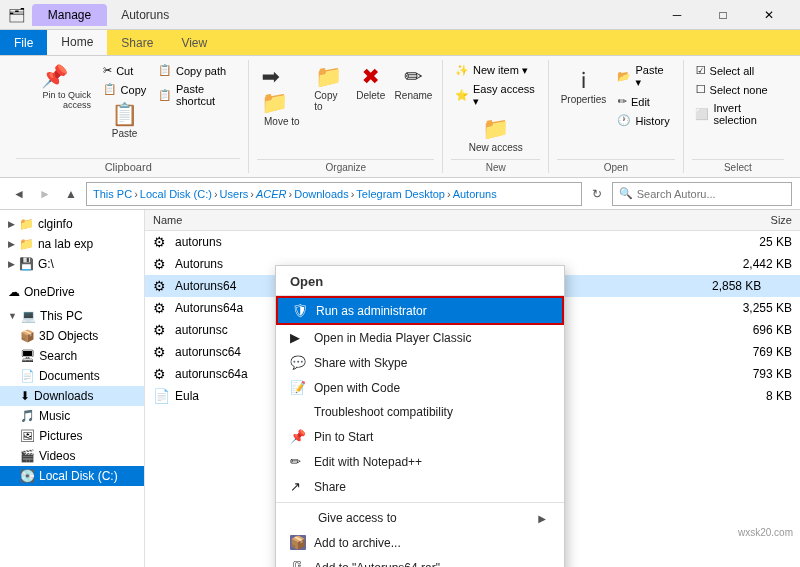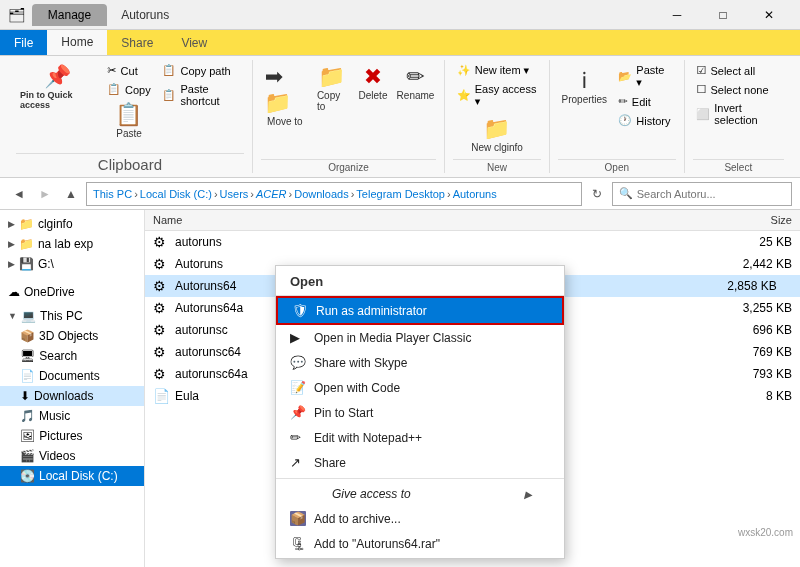--- a/index.html
+++ b/index.html
@@ -5,21 +5,21 @@
     * { margin: 0; padding: 0; box-sizing: border-box; }
     body { font-family: 'Segoe UI', Arial, sans-serif; font-size: 12px; background: #f0f0f0; width: 800px; height: 567px; overflow: hidden; user-select: none; }
   </style>
 </head>
 <body>
 
 <div style="height:30px;background:#f0f0f0;display:flex;align-items:center;justify-content:space-between;padding:0 8px;border-bottom:1px solid #d0d0d0;">
   <div style="display:flex;align-items:center;gap:6px;">
     <span style="font-size:14px;">🗂</span>
     <div style="display:flex;gap:2px;">
-      <div style="padding:4px 16px;font-size:12px;background:#a3a3a3;border-top-left-radius:4px;border-top-right-radius:4px;">Manage</div>
+      <div style="padding:4px 16px;font-size:12px;background:#c4b5fd;border-top-left-radius:4px;border-top-right-radius:4px;">Manage</div>
     </div>
     <span style="font-size:12px;color:#333;margin-left:8px;">Autoruns</span>
   </div>
   <div style="display:flex;">
     <div style="width:46px;height:30px;display:flex;align-items:center;justify-content:center;cursor:pointer;font-size:12px;">─</div>
     <div style="width:46px;height:30px;display:flex;align-items:center;justify-content:center;cursor:pointer;font-size:12px;">□</div>
     <div style="width:46px;height:30px;display:flex;align-items:center;justify-content:center;cursor:pointer;font-size:12px;">✕</div>
   </div>
 </div>
 
@@ -29,21 +29,21 @@
   <div style="padding:4px 14px;font-size:12px;display:flex;align-items:center;color:#555;">Share</div>
   <div style="padding:4px 14px;font-size:12px;display:flex;align-items:center;color:#555;">View</div>
 </div>
 
 <div style="display:flex;background:#f8f8f8;border-bottom:1px solid #d0d0d0;padding:4px 8px;gap:0;min-height:80px;align-items:stretch;">
 
   <div style="display:flex;flex-direction:column;padding:0 8px;border-right:1px solid #ddd;">
     <div style="display:flex;gap:4px;flex:1;align-items:flex-start;padding-top:2px;">
       <div style="display:flex;flex-direction:column;align-items:center;padding:2px 4px;cursor:pointer;min-width:38px;font-size:10px;color:#333;">
         <span style="font-size:22px;">📌</span>
-        <span style="font-size:9px;text-align:left;font-weight:bold;">Pin to Quick access</span>
+        <span style="font-size:9px;text-align:right;">Pin to Quick access</span>
       </div>
       <div style="display:flex;flex-direction:column;gap:2px;">
         <div style="display:flex;align-items:center;gap:4px;padding:2px 4px;cursor:pointer;font-size:11px;">
           <span>✂</span>
           <span>Cut</span>
         </div>
         <div style="display:flex;align-items:center;gap:4px;padding:2px 4px;cursor:pointer;font-size:11px;">
           <span>📋</span>
           <span>Copy</span>
         </div>
@@ -56,21 +56,21 @@
         <div style="display:flex;align-items:center;gap:4px;padding:2px 4px;cursor:pointer;font-size:11px;">
           <span>📋</span>
           <span>Copy path</span>
         </div>
         <div style="display:flex;align-items:center;gap:4px;padding:2px 4px;cursor:pointer;font-size:11px;">
           <span>📋</span>
           <span>Paste shortcut</span>
         </div>
       </div>
     </div>
-    <div style="font-size:15px;color:#555;text-align:center;border-top:1px solid #ddd;margin-top:2px;padding-top:2px;">Clipboard</div>
+    <div style="font-size:11px;color:#555;text-align:center;border-top:1px solid #ddd;margin-top:2px;padding-top:2px;">Clipboard</div>
   </div>
 
   <div style="display:flex;flex-direction:column;padding:0 8px;border-right:1px solid #ddd;">
     <div style="display:flex;gap:4px;flex:1;align-items:flex-start;padding-top:2px;">
       <div style="display:flex;flex-direction:column;align-items:center;padding:2px 4px;cursor:pointer;min-width:36px;font-size:10px;color:#333;">
         <span style="font-size:22px;">➡📁</span>
         <span>Move to</span>
       </div>
       <div style="display:flex;flex-direction:column;align-items:center;padding:2px 4px;cursor:pointer;min-width:36px;font-size:10px;color:#333;">
         <span style="font-size:22px;">📁</span>
@@ -93,21 +93,21 @@
       <div style="display:flex;align-items:center;gap:4px;padding:2px 4px;cursor:pointer;font-size:11px;">
         <span>✨</span>
         <span>New item ▾</span>
       </div>
       <div style="display:flex;align-items:center;gap:4px;padding:2px 4px;cursor:pointer;font-size:11px;">
         <span>⭐</span>
         <span>Easy access ▾</span>
       </div>
       <div style="display:flex;flex-direction:column;align-items:center;padding:4px;cursor:pointer;font-size:10px;color:#333;">
         <span style="font-size:22px;">📁</span>
-        <span>New clginfo</span>
+        <span>New access</span>
       </div>
     </div>
     <div style="font-size:10px;color:#555;text-align:center;border-top:1px solid #ddd;margin-top:2px;padding-top:2px;">New</div>
   </div>
 
   <div style="display:flex;flex-direction:column;padding:0 8px;border-right:1px solid #ddd;">
     <div style="display:flex;gap:4px;flex:1;align-items:flex-start;padding-top:2px;">
       <div style="display:flex;flex-direction:column;align-items:center;padding:2px 4px;cursor:pointer;min-width:44px;font-size:10px;color:#333;">
         <span style="font-size:22px;">ℹ</span>
         <span>Properties</span>
@@ -251,21 +251,21 @@
       <span style="width:80px;text-align:right;font-size:12px;">25 KB</span>
     </div>
     <div style="display:flex;align-items:center;padding:3px 8px;cursor:pointer;gap:4px;">
       <span style="font-size:14px;width:18px;">⚙</span>
       <span style="flex:1;font-size:12px;">Autoruns</span>
       <span style="width:80px;text-align:right;font-size:12px;">2,442 KB</span>
     </div>
     <div style="display:flex;align-items:center;padding:3px 8px;cursor:pointer;gap:4px;background:#cde8ff;">
       <span style="font-size:14px;width:18px;">⚙</span>
       <span style="flex:1;font-size:12px;">Autoruns64</span>
-      <span style="width:80px;text-align:center;font-size:12px;">2,858 KB</span>
+      <span style="width:80px;text-align:left;font-size:12px;">2,858 KB</span>
     </div>
     <div style="display:flex;align-items:center;padding:3px 8px;cursor:pointer;gap:4px;">
       <span style="font-size:14px;width:18px;">⚙</span>
       <span style="flex:1;font-size:12px;">Autoruns64a</span>
       <span style="width:80px;text-align:right;font-size:12px;">3,255 KB</span>
     </div>
     <div style="display:flex;align-items:center;padding:3px 8px;cursor:pointer;gap:4px;">
       <span style="font-size:14px;width:18px;">⚙</span>
       <span style="flex:1;font-size:12px;">autorunsc</span>
       <span style="width:80px;text-align:right;font-size:12px;">696 KB</span>
@@ -299,33 +299,37 @@
       </div>
       <div style="display:flex;align-items:center;padding:5px 14px;cursor:pointer;font-size:12px;color:#222;gap:8px;">
         <span style="font-size:13px;width:16px;color:#00aff0;">💬</span>
         <span>Share with Skype</span>
       </div>
       <div style="display:flex;align-items:center;padding:5px 14px;cursor:pointer;font-size:12px;color:#222;gap:8px;">
         <span style="font-size:13px;width:16px;">📝</span>
         <span>Open with Code</span>
       </div>
       <div style="display:flex;align-items:center;padding:5px 14px;cursor:pointer;font-size:12px;color:#222;gap:8px;">
+        <span style="font-size:13px;width:16px;"> </span>
+        <span>Troubleshoot compatibility</span>
+      </div>
+      <div style="display:flex;align-items:center;padding:5px 14px;cursor:pointer;font-size:12px;color:#222;gap:8px;">
         <span style="font-size:13px;width:16px;">📌</span>
         <span>Pin to Start</span>
       </div>
       <div style="display:flex;align-items:center;padding:5px 14px;cursor:pointer;font-size:12px;color:#222;gap:8px;">
         <span style="font-size:13px;width:16px;">✏</span>
         <span>Edit with Notepad++</span>
       </div>
       <div style="display:flex;align-items:center;padding:5px 14px;cursor:pointer;font-size:12px;color:#222;gap:8px;">
         <span style="font-size:13px;width:16px;">↗</span>
         <span>Share</span>
       </div>
       <div style="height:1px;background:#e0e0e0;margin:3px 0;"></div>
-      <div style="display:flex;align-items:center;justify-content:space-between;padding:5px 32px;cursor:pointer;font-size:12px;color:#222;gap:8px;font-style:italic;">
+      <div style="display:flex;align-items:center;justify-content:space-between;padding:5px 18px;cursor:pointer;font-size:12px;color:#222;gap:8px;">
         <div style="display:flex;align-items:center;gap:8px;">
           <span style="font-size:13px;width:16px;"> </span>
           <span>Give access to</span>
         </div>
         <span style="font-size:10px;color:#555;">▶</span>
       </div>
       <div style="display:flex;align-items:center;padding:5px 14px;cursor:pointer;font-size:12px;color:#222;gap:8px;">
         <span style="font-size:13px;width:16px;background:#669;color:white;display:inline-flex;align-items:center;justify-content:center;border-radius:1px;">📦</span>
         <span>Add to archive...</span>
       </div>

